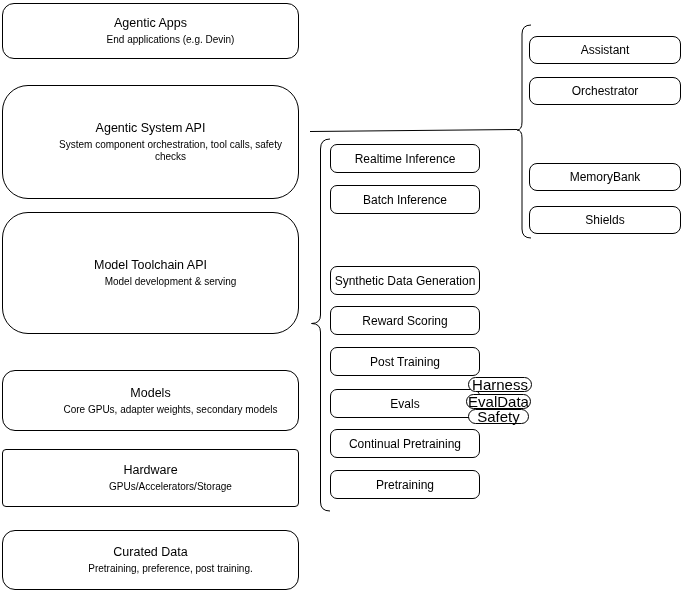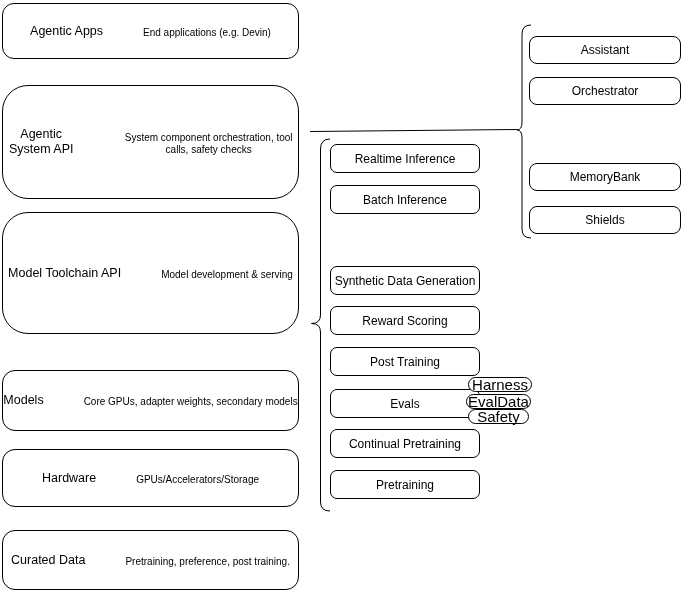--- a/index.html
+++ b/index.html
@@ -17,21 +17,21 @@
     left: 0; top: 0;
     width: 682px; height: 591px;
   }
   .overlay path { stroke: #000000; stroke-width: 1; fill: none; }
   .box {
     position: absolute;
     box-sizing: border-box;
     border: 1px solid #000000;
     background: #ffffff;
     display: flex;
-    flex-direction: row;
+    flex-direction: column;
     align-items: center;
     justify-content: center;
     text-align: center;
   }
   .big { left: 2px; width: 297px; }
   .big .title { font-size: 12.5px; line-height: 15px; }
   .big .subtitle { font-size: 10px; line-height: 12px; margin-top: 3px; padding-left: 40px; }
   .mid {
     left: 330px; width: 150px; height: 29px;
     border-radius: 7px;
@@ -77,21 +77,21 @@
     <div class="subtitle">System component orchestration, tool calls, safety checks</div>
   </div>
   <div class="box big" style="top:212px;height:122px;border-radius:26px">
     <div class="title">Model Toolchain API</div>
     <div class="subtitle">Model development &amp; serving</div>
   </div>
   <div class="box big" style="top:370px;height:61px;border-radius:13px">
     <div class="title">Models</div>
     <div class="subtitle">Core GPUs, adapter weights, secondary models</div>
   </div>
-  <div class="box big" style="top:449px;height:58px;border-radius:13px">
+  <div class="box big" style="top:449px;height:58px;border-radius:4px">
     <div class="title">Hardware</div>
     <div class="subtitle">GPUs/Accelerators/Storage</div>
   </div>
   <div class="box big" style="top:530px;height:60px;border-radius:13px">
     <div class="title">Curated Data</div>
     <div class="subtitle">Pretraining, preference, post training.</div>
   </div>
 
   <div class="box mid" style="top:144px">
     <span>Realtime Inference</span>

